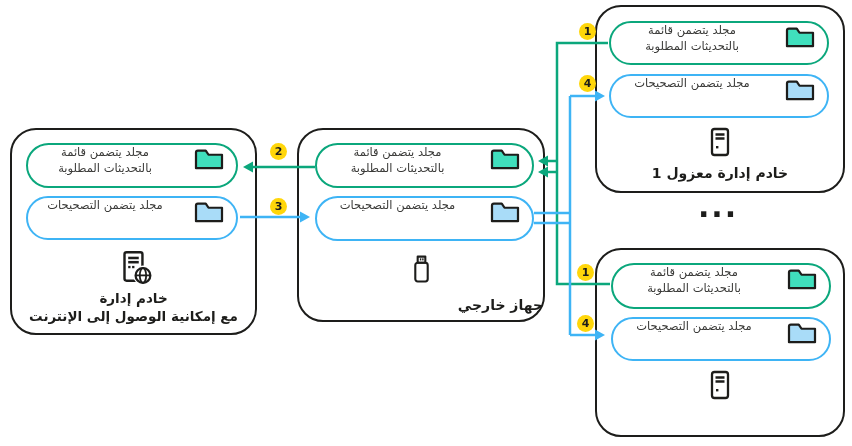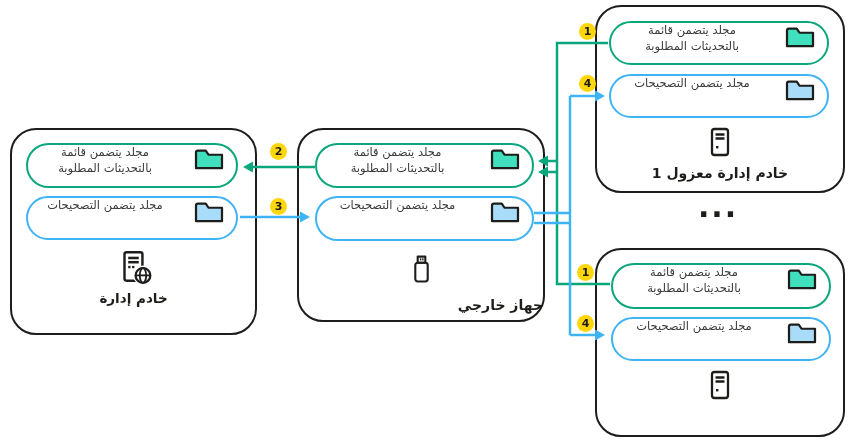--- a/index.html
+++ b/index.html
@@ -75,20 +75,21 @@
         <rect x="12.5" y="15" width="2.2" height="2.2" fill="#1d1d1b"></rect>
         <rect x="16.2" y="15" width="2.2" height="2.2" fill="#1d1d1b"></rect>
         <circle cx="26.5" cy="24" r="9.3" fill="#ffffff"></circle>
         <circle cx="26.5" cy="24" r="7" fill="none" stroke="#1d1d1b" stroke-width="2.1"></circle>
         <ellipse cx="26.5" cy="24" rx="3" ry="7" fill="none" stroke="#1d1d1b" stroke-width="1.7"></ellipse>
         <line x1="19.8" y1="24" x2="33.2" y2="24" stroke="#1d1d1b" stroke-width="1.7"></line>
       </svg>
     </div>
     <div class="box-title" style="top:160px;font-size:13.5px;">
       <span>خادم إدارة</span>
+      <span>مع إمكانية الوصول إلى الإنترنت</span>
     </div>
   </section>
 
   <section class="box" style="left:297px;top:128px;width:248px;height:194px;">
     <div class="pill green" style="left:16px;top:13px;width:219px;height:45px;">
       <span class="ficon">
         <svg width="32" height="26" viewBox="0 0 34 28">
             <path d="M3 25 V8 Q3 6 5 6 H13.5 L16.5 10.5 H31 V25 Z" fill="#40DFBD" stroke="#1d1d1b" stroke-width="2.4" stroke-linejoin="round"></path>
           </svg>
       </span>

